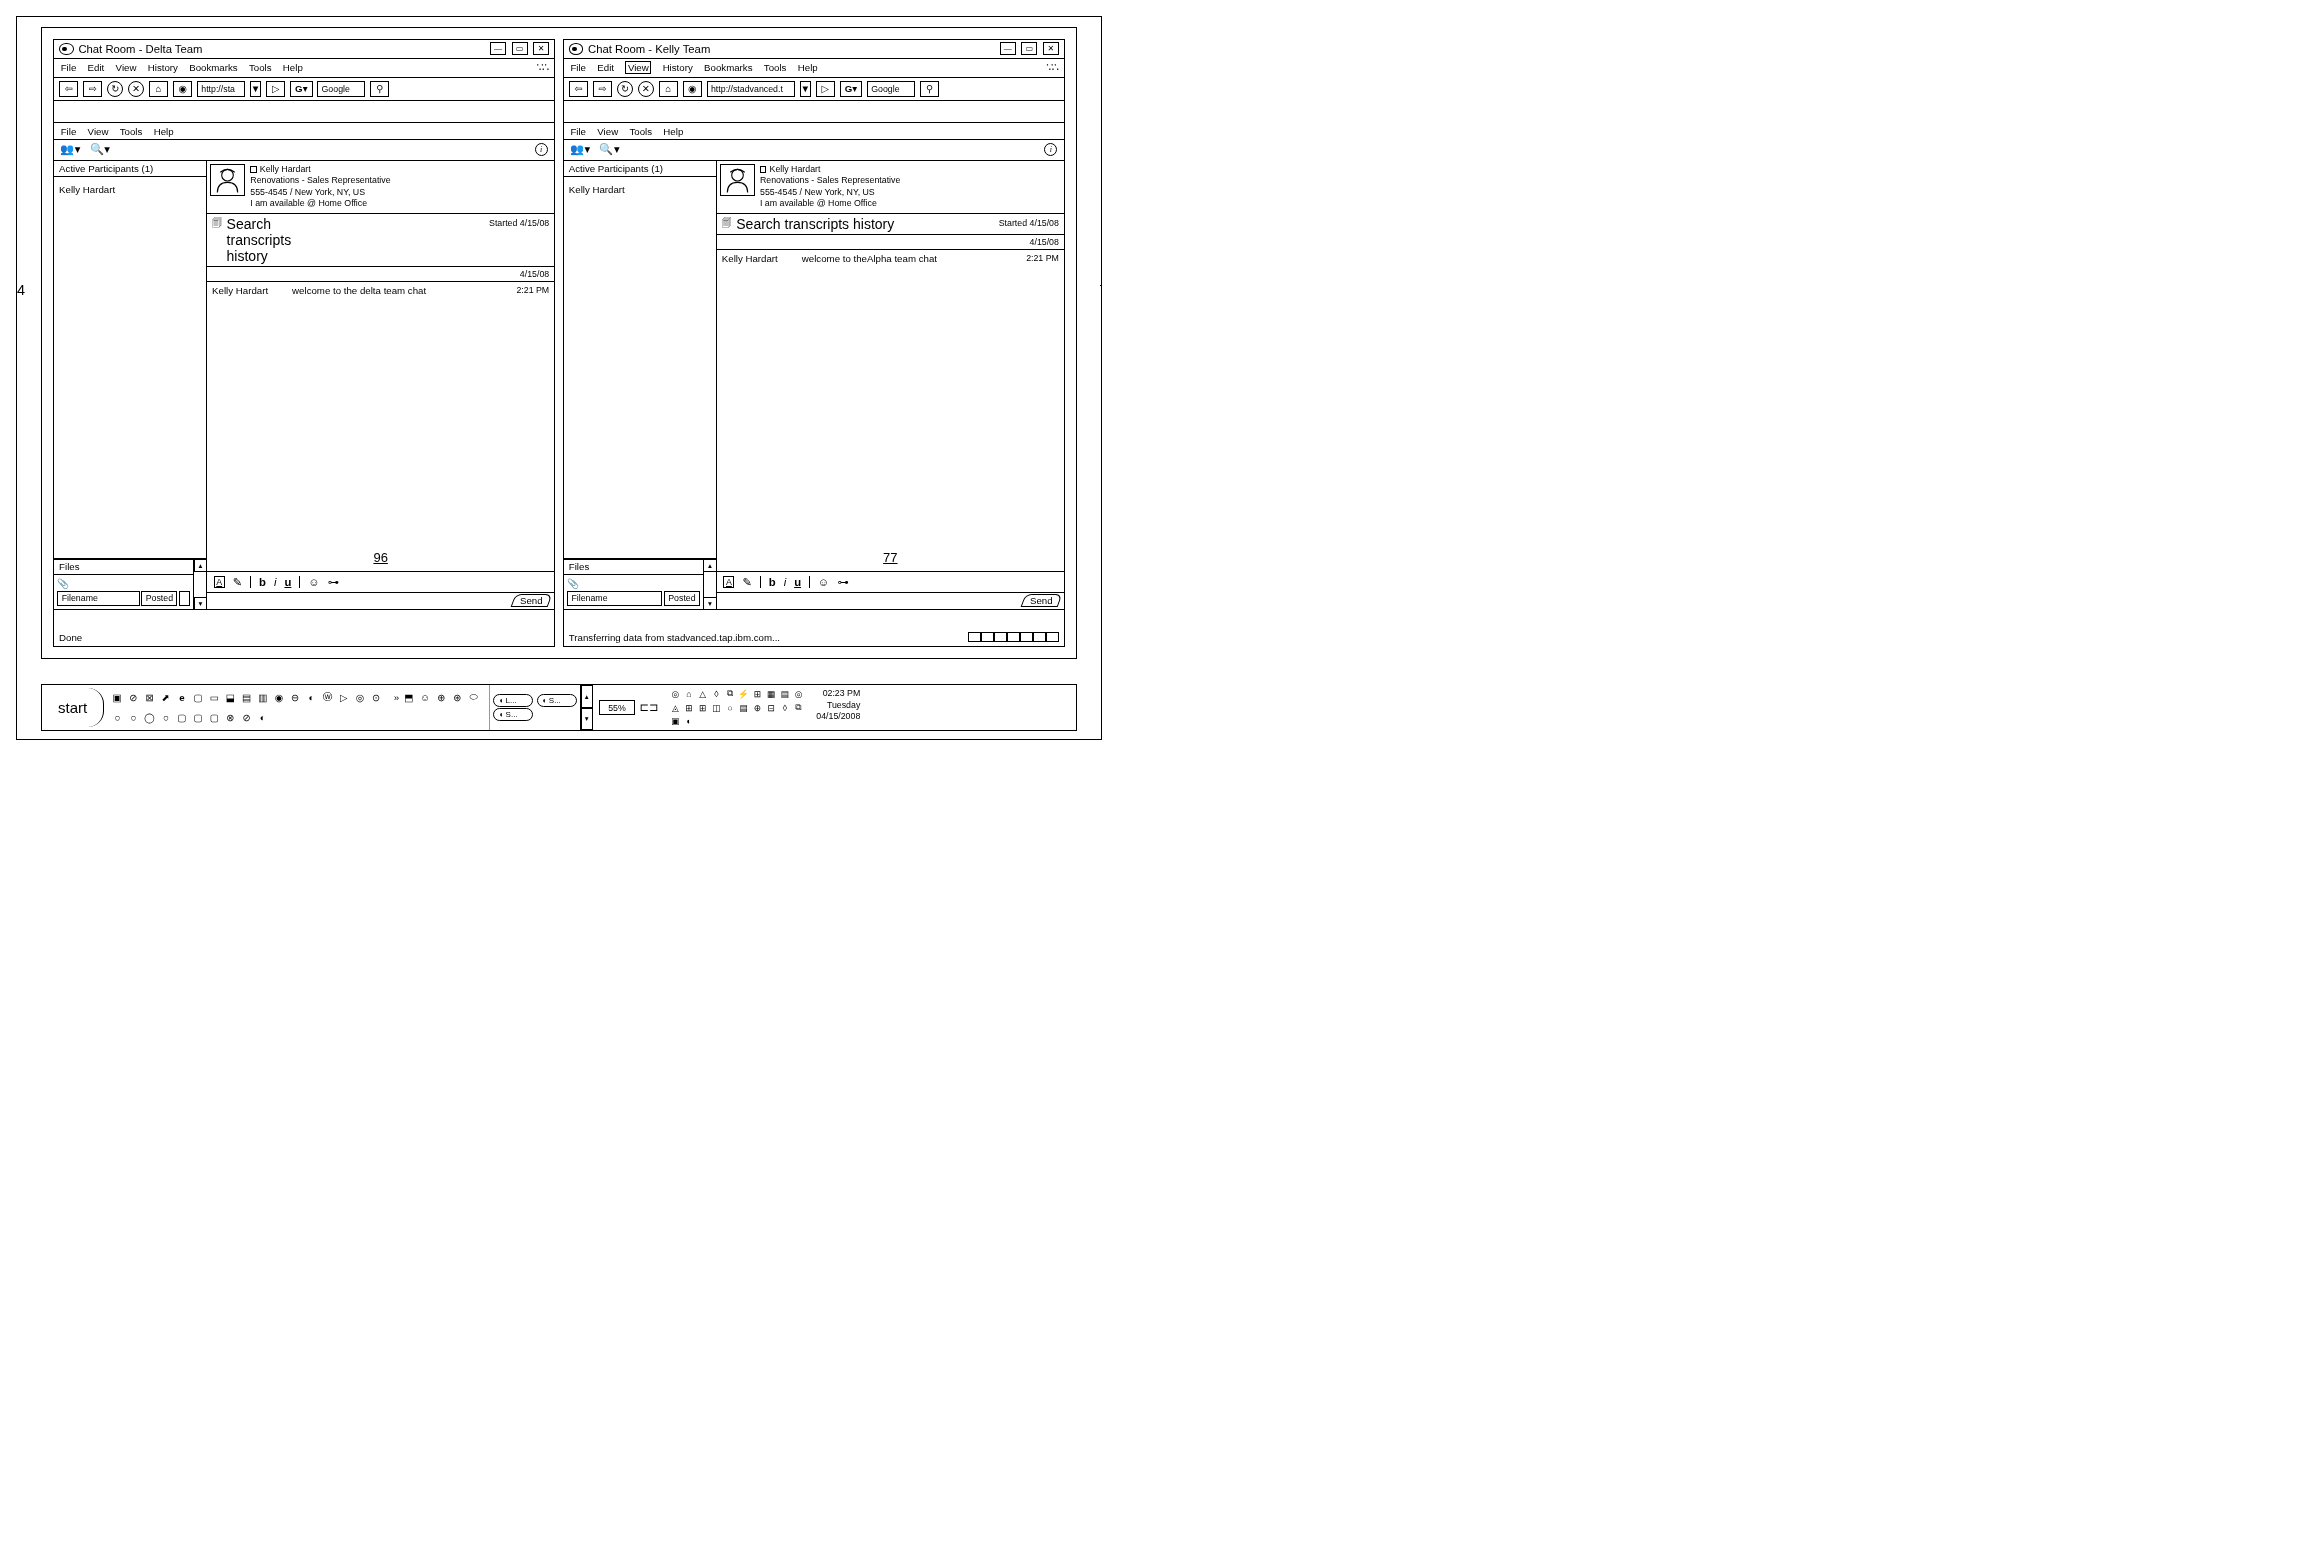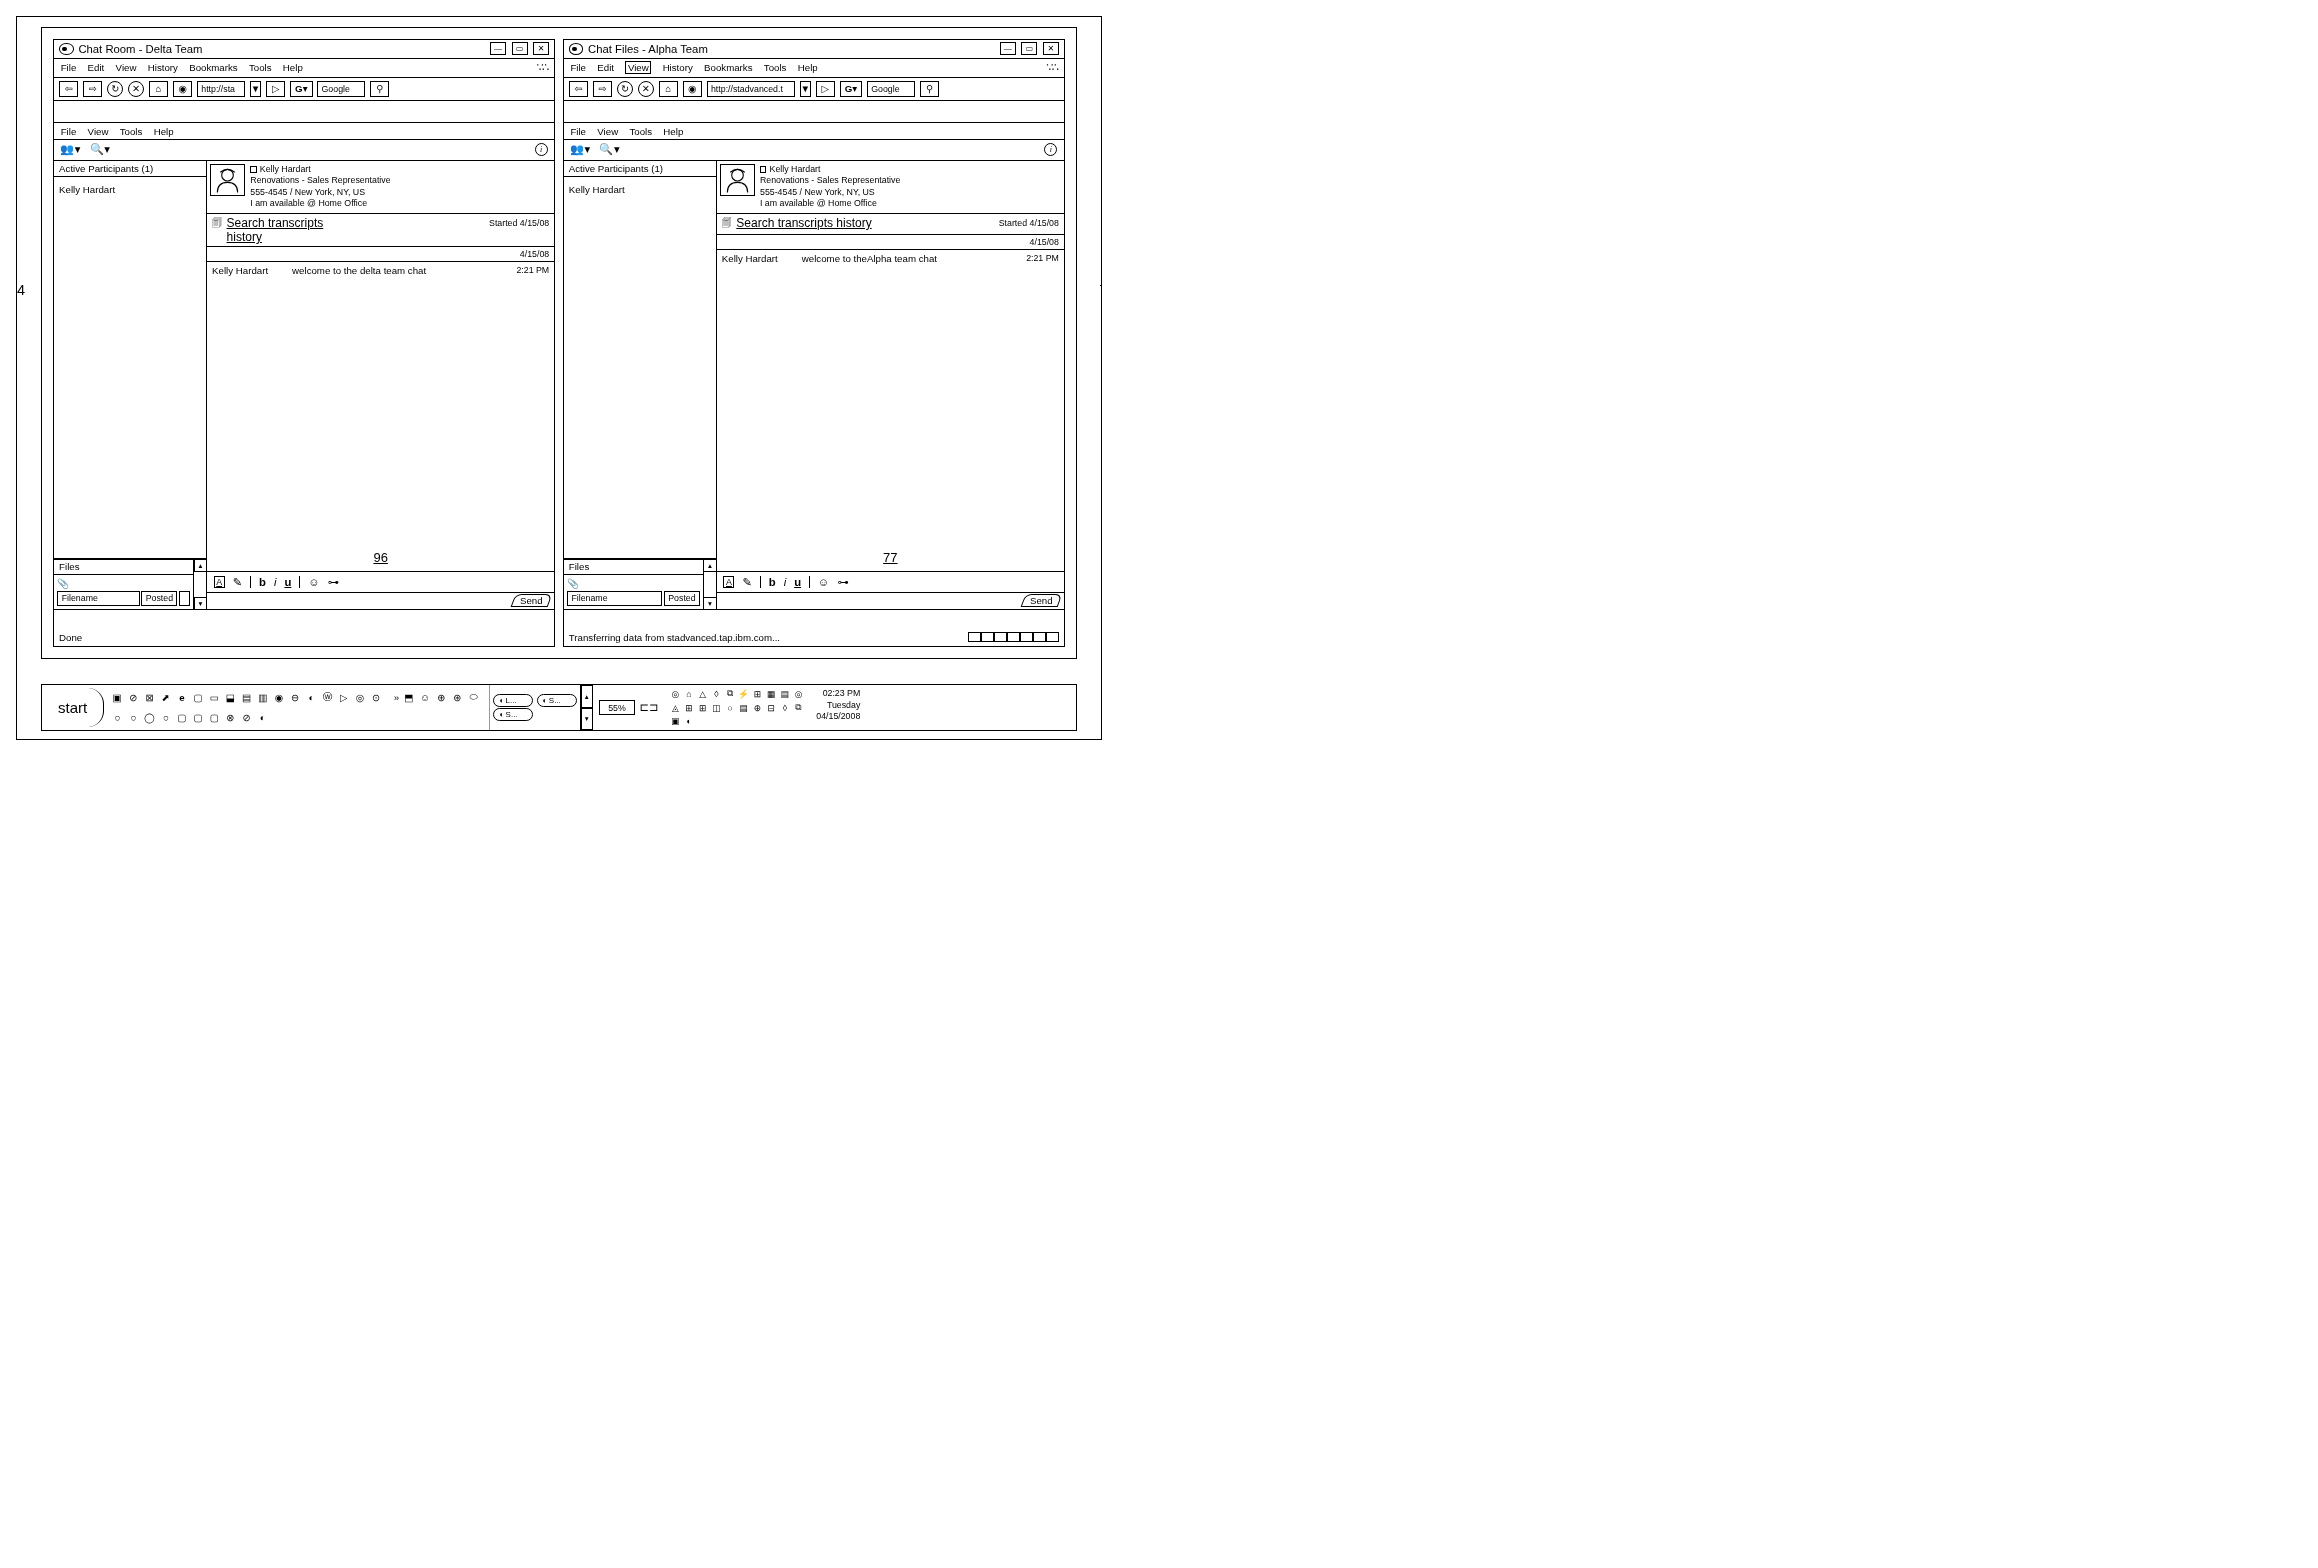--- a/index.html
+++ b/index.html
@@ -214,21 +214,21 @@
     .profile-text { font-size: 8.8px; line-height: 1.3; }
     .profile-name { display: flex; align-items: center; gap: 3.2px; }
     .status-sq { width: 6.4px; height: 6.4px; border: 1.2px solid black; }
     .search-row {
       display: flex;
       padding: 2.4px 4.8px;
       border-bottom: 1.2px solid black;
       align-items: flex-start;
       gap: 4.8px;
     }
-    .search-link { text-decoration: underline; font-size: 12px; }
+    .search-link { font-size: 14px; }
     .started-text { margin-left: auto; font-size: 8.8px; padding-top: 1.6px; }
     .doc-icon { font-size: 9.7px; }
     .date-row {
       text-align: right;
       padding: 1.6px 4.8px;
       border-bottom: 1.2px solid black;
       font-size: 8.8px;
     }
     .chat-body {
       flex: 1;
@@ -525,21 +525,21 @@
         </div>
       </div>
       <div class="statusbar">
         <span>Done</span>
       </div>
     </div>
 
     <div class="window">
       <div class="titlebar">
         <span class="eye-icon"></span>
-        <span class="title-text">Chat Files - Alpha Team</span>
+        <span class="title-text">Chat Room - Kelly Team</span>
         <span class="winbtn">—</span>
         <span class="winbtn">▭</span>
         <span class="winbtn">✕</span>
       </div>
       <div class="menubar">
         <span class="menuitem">File</span>
         <span class="menuitem">Edit</span>
         <span class="menuitem" style="border:0.8px solid black;padding:0 1.6px">View</span>
         <span class="menuitem">History</span>
         <span class="menuitem">Bookmarks</span>

